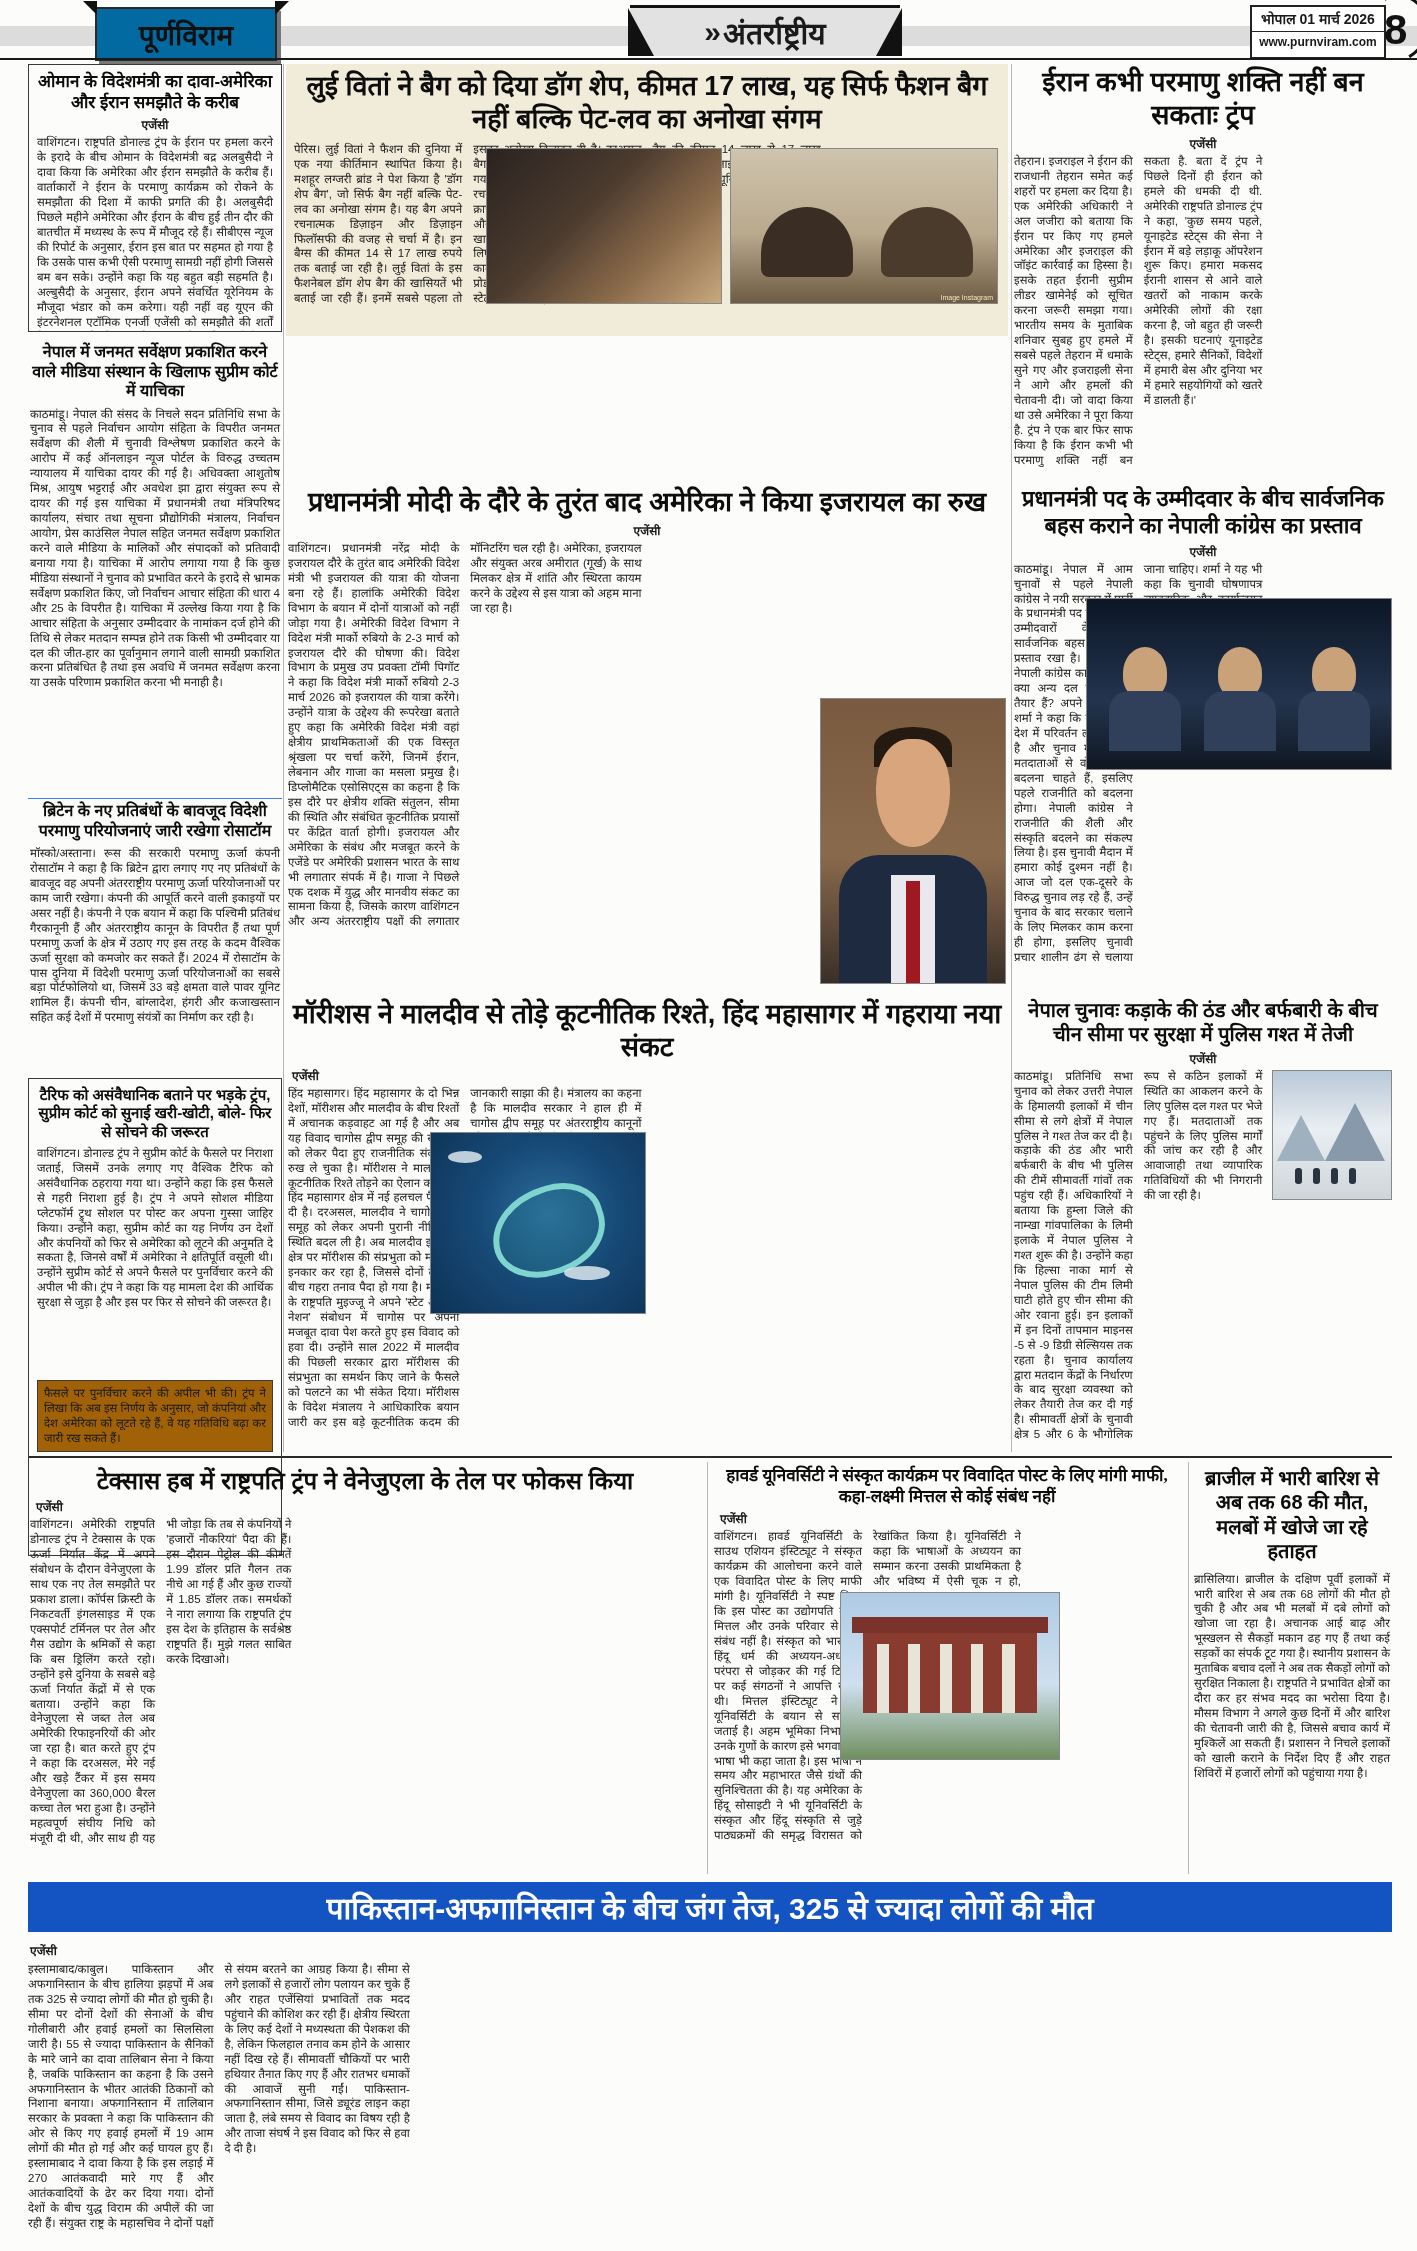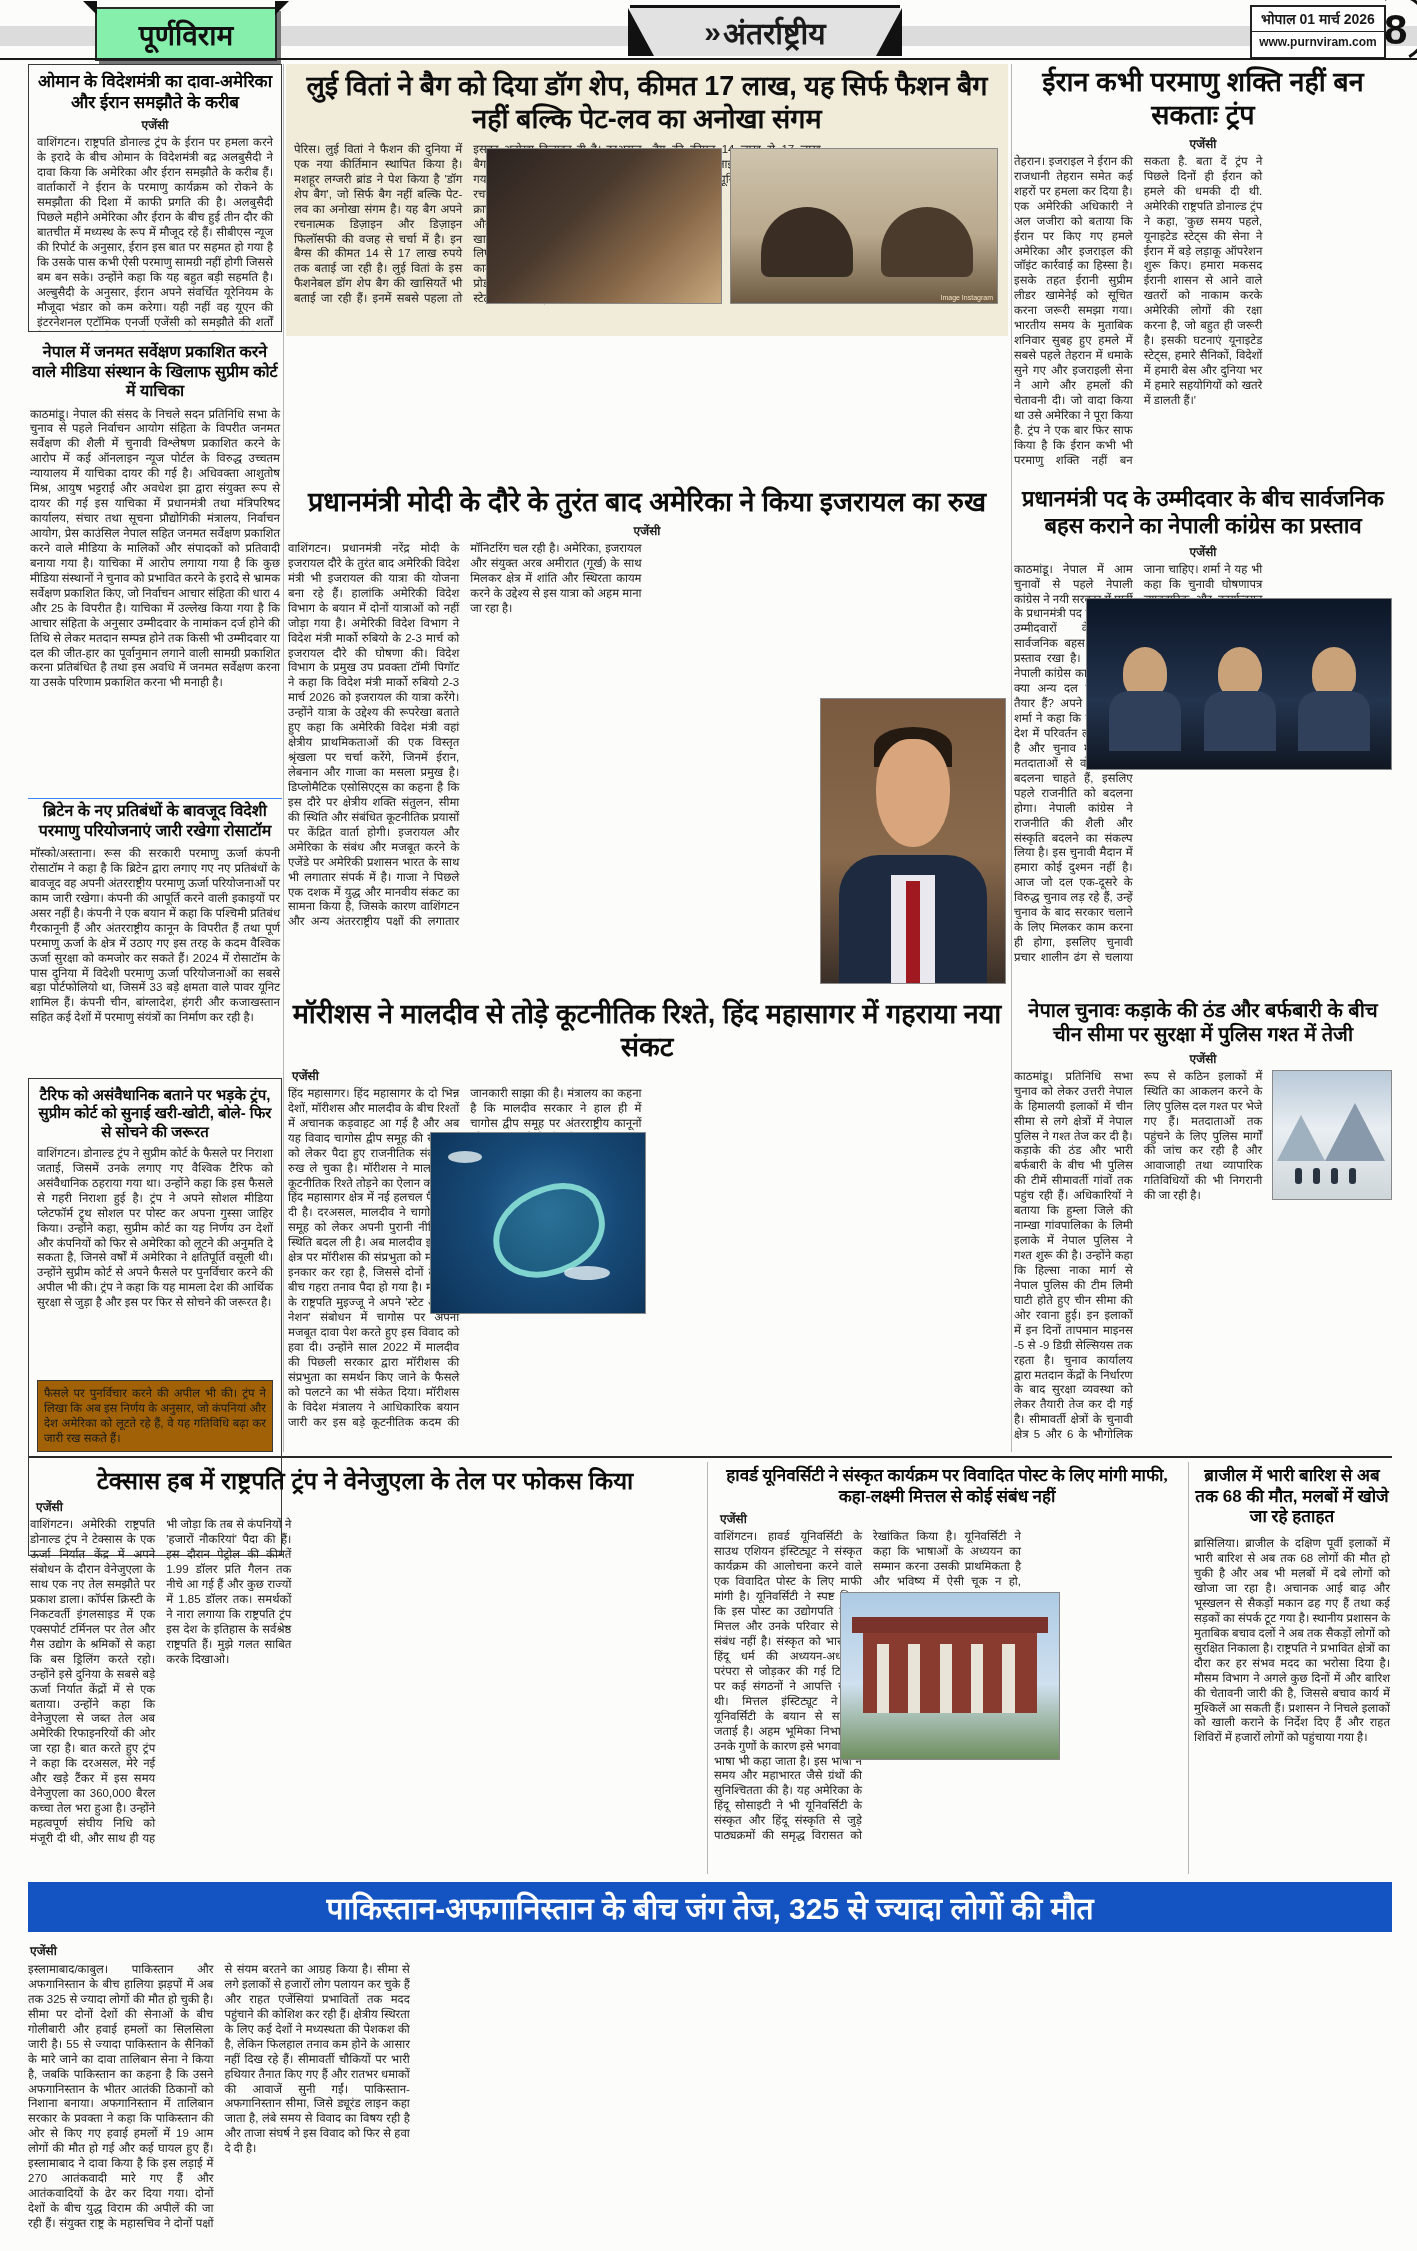--- a/index.html
+++ b/index.html
@@ -1,21 +1,21 @@
 <!DOCTYPE html>
 <html><head>
 <meta charset="utf-8">
 <style>
   html,body{margin:0;padding:0;background:#e9e9e6;}
   #page{position:relative;width:1417px;height:2251px;background:#fcfcfa;margin:0 auto;
         font-family:"Liberation Sans","DejaVu Sans",sans-serif;color:#1a1a1a;overflow:hidden;}
   
   .hdr-bar{position:absolute;left:0;top:26px;width:100%;height:20px;background:#dcdcdc;}
   .hdr-rule{position:absolute;left:0;top:58px;width:100%;height:2px;background:#1a1a1a;}
-  .masthead{position:absolute;left:95px;top:7px;width:178px;height:50px;background:#86efac;
+  .masthead{position:absolute;left:95px;top:7px;width:178px;height:50px;background:#0369a1;
             border:2px solid #2a2a2a;box-shadow:4px 4px 0 #777;display:flex;align-items:center;justify-content:center;
             font-size:28px;font-weight:bold;color:#111;}
   .masthead:before,.masthead:after{content:"";position:absolute;top:-8px;width:0;height:0;border-style:solid;}
   .masthead:before{left:-14px;border-width:0 14px 14px 0;border-color:transparent #111 transparent transparent;}
   .masthead:after{right:-14px;border-width:14px 14px 0 0;border-color:#111 transparent transparent transparent;}
   .section-tab{position:absolute;left:630px;top:5px;width:270px;height:48px;background:#e2e2e2;
                border-top:3px solid #111;display:flex;align-items:center;justify-content:center;
                font-size:30px;font-weight:bold;}
   .section-tab .wedge-l,.section-tab .wedge-r{position:absolute;top:0;width:0;height:0;border-style:solid;}
   .wedge-l{left:-2px;border-width:48px 0 0 26px;border-color:transparent transparent transparent #111;}
@@ -202,21 +202,21 @@
         <div class="col" style="left:8%;"></div>
         <div class="col" style="left:26%;"></div>
         <div class="col" style="left:44%;"></div>
         <div class="col" style="left:62%;"></div>
         <div class="col" style="left:80%;"></div>
       </div>
     </div>
   </div>
 
   <div class="art" style="left:1192px;top:1462px;width:200px;height:412px;padding:4px 2px;">
-    <div class="hl" style="font-size:17px;">ब्राजील में भारी बारिश से अब तक 68 की मौत, मलबों में खोजे जा रहे हताहत</div>
+    <div class="hl" style="font-size:20px;">ब्राजील में भारी बारिश से अब तक 68 की मौत, मलबों में खोजे जा रहे हताहत</div>
     <div class="bd" style="height:282px;margin-top:8px;">ब्रासिलिया। ब्राजील के दक्षिण पूर्वी इलाकों में भारी बारिश से अब तक 68 लोगों की मौत हो चुकी है और अब भी मलबों में दबे लोगों को खोजा जा रहा है। अचानक आई बाढ़ और भूस्खलन से सैकड़ों मकान ढह गए हैं तथा कई सड़कों का संपर्क टूट गया है। स्थानीय प्रशासन के मुताबिक बचाव दलों ने अब तक सैकड़ों लोगों को सुरक्षित निकाला है। राष्ट्रपति ने प्रभावित क्षेत्रों का दौरा कर हर संभव मदद का भरोसा दिया है। मौसम विभाग ने अगले कुछ दिनों में और बारिश की चेतावनी जारी की है, जिससे बचाव कार्य में मुश्किलें आ सकती हैं। प्रशासन ने निचले इलाकों को खाली कराने के निर्देश दिए हैं और राहत शिविरों में हजारों लोगों को पहुंचाया गया है।</div>
   </div>
 
   <div class="banner">
     <span>पाकिस्तान-अफगानिस्तान के बीच जंग तेज, 325 से ज्यादा लोगों की मौत</span>
   </div>
   <div class="art" style="left:28px;top:1940px;width:1364px;height:300px;padding:2px 0;">
     <div class="byline" style="text-align:left;margin:0 0 3px 2px;">एजेंसी</div>
     <div class="bd" style="height:272px;column-count:7;">इस्लामाबाद/काबुल। पाकिस्तान और अफगानिस्तान के बीच हालिया झड़पों में अब तक 325 से ज्यादा लोगों की मौत हो चुकी है। सीमा पर दोनों देशों की सेनाओं के बीच गोलीबारी और हवाई हमलों का सिलसिला जारी है। 55 से ज्यादा पाकिस्तान के सैनिकों के मारे जाने का दावा तालिबान सेना ने किया है, जबकि पाकिस्तान का कहना है कि उसने अफगानिस्तान के भीतर आतंकी ठिकानों को निशाना बनाया। अफगानिस्तान में तालिबान सरकार के प्रवक्ता ने कहा कि पाकिस्तान की ओर से किए गए हवाई हमलों में 19 आम लोगों की मौत हो गई और कई घायल हुए हैं। इस्लामाबाद ने दावा किया है कि इस लड़ाई में 270 आतंकवादी मारे गए हैं और आतंकवादियों के ढेर कर दिया गया। दोनों देशों के बीच युद्ध विराम की अपीलें की जा रही हैं। संयुक्त राष्ट्र के महासचिव ने दोनों पक्षों से संयम बरतने का आग्रह किया है। सीमा से लगे इलाकों से हजारों लोग पलायन कर चुके हैं और राहत एजेंसियां प्रभावितों तक मदद पहुंचाने की कोशिश कर रही हैं। क्षेत्रीय स्थिरता के लिए कई देशों ने मध्यस्थता की पेशकश की है, लेकिन फिलहाल तनाव कम होने के आसार नहीं दिख रहे हैं। सीमावर्ती चौकियों पर भारी हथियार तैनात किए गए हैं और रातभर धमाकों की आवाजें सुनी गईं। पाकिस्तान-अफगानिस्तान सीमा, जिसे ड्यूरंड लाइन कहा जाता है, लंबे समय से विवाद का विषय रही है और ताजा संघर्ष ने इस विवाद को फिर से हवा दे दी है।</div>
   </div>

